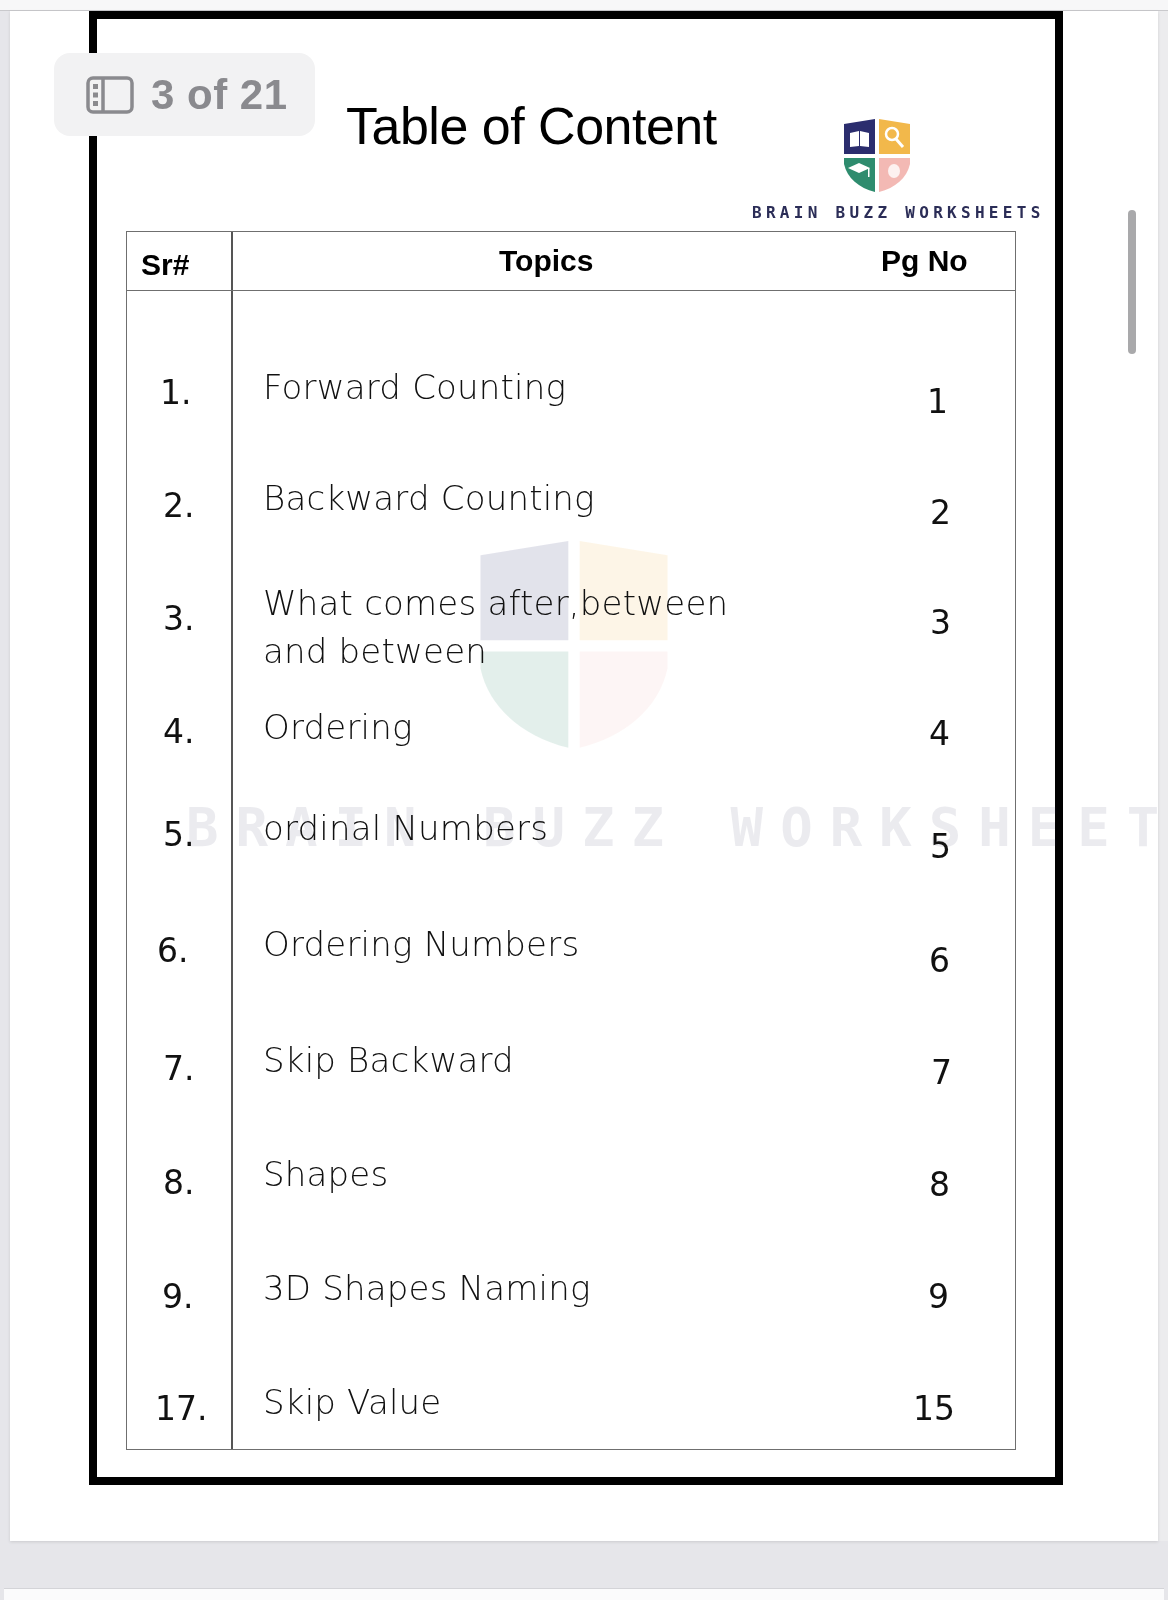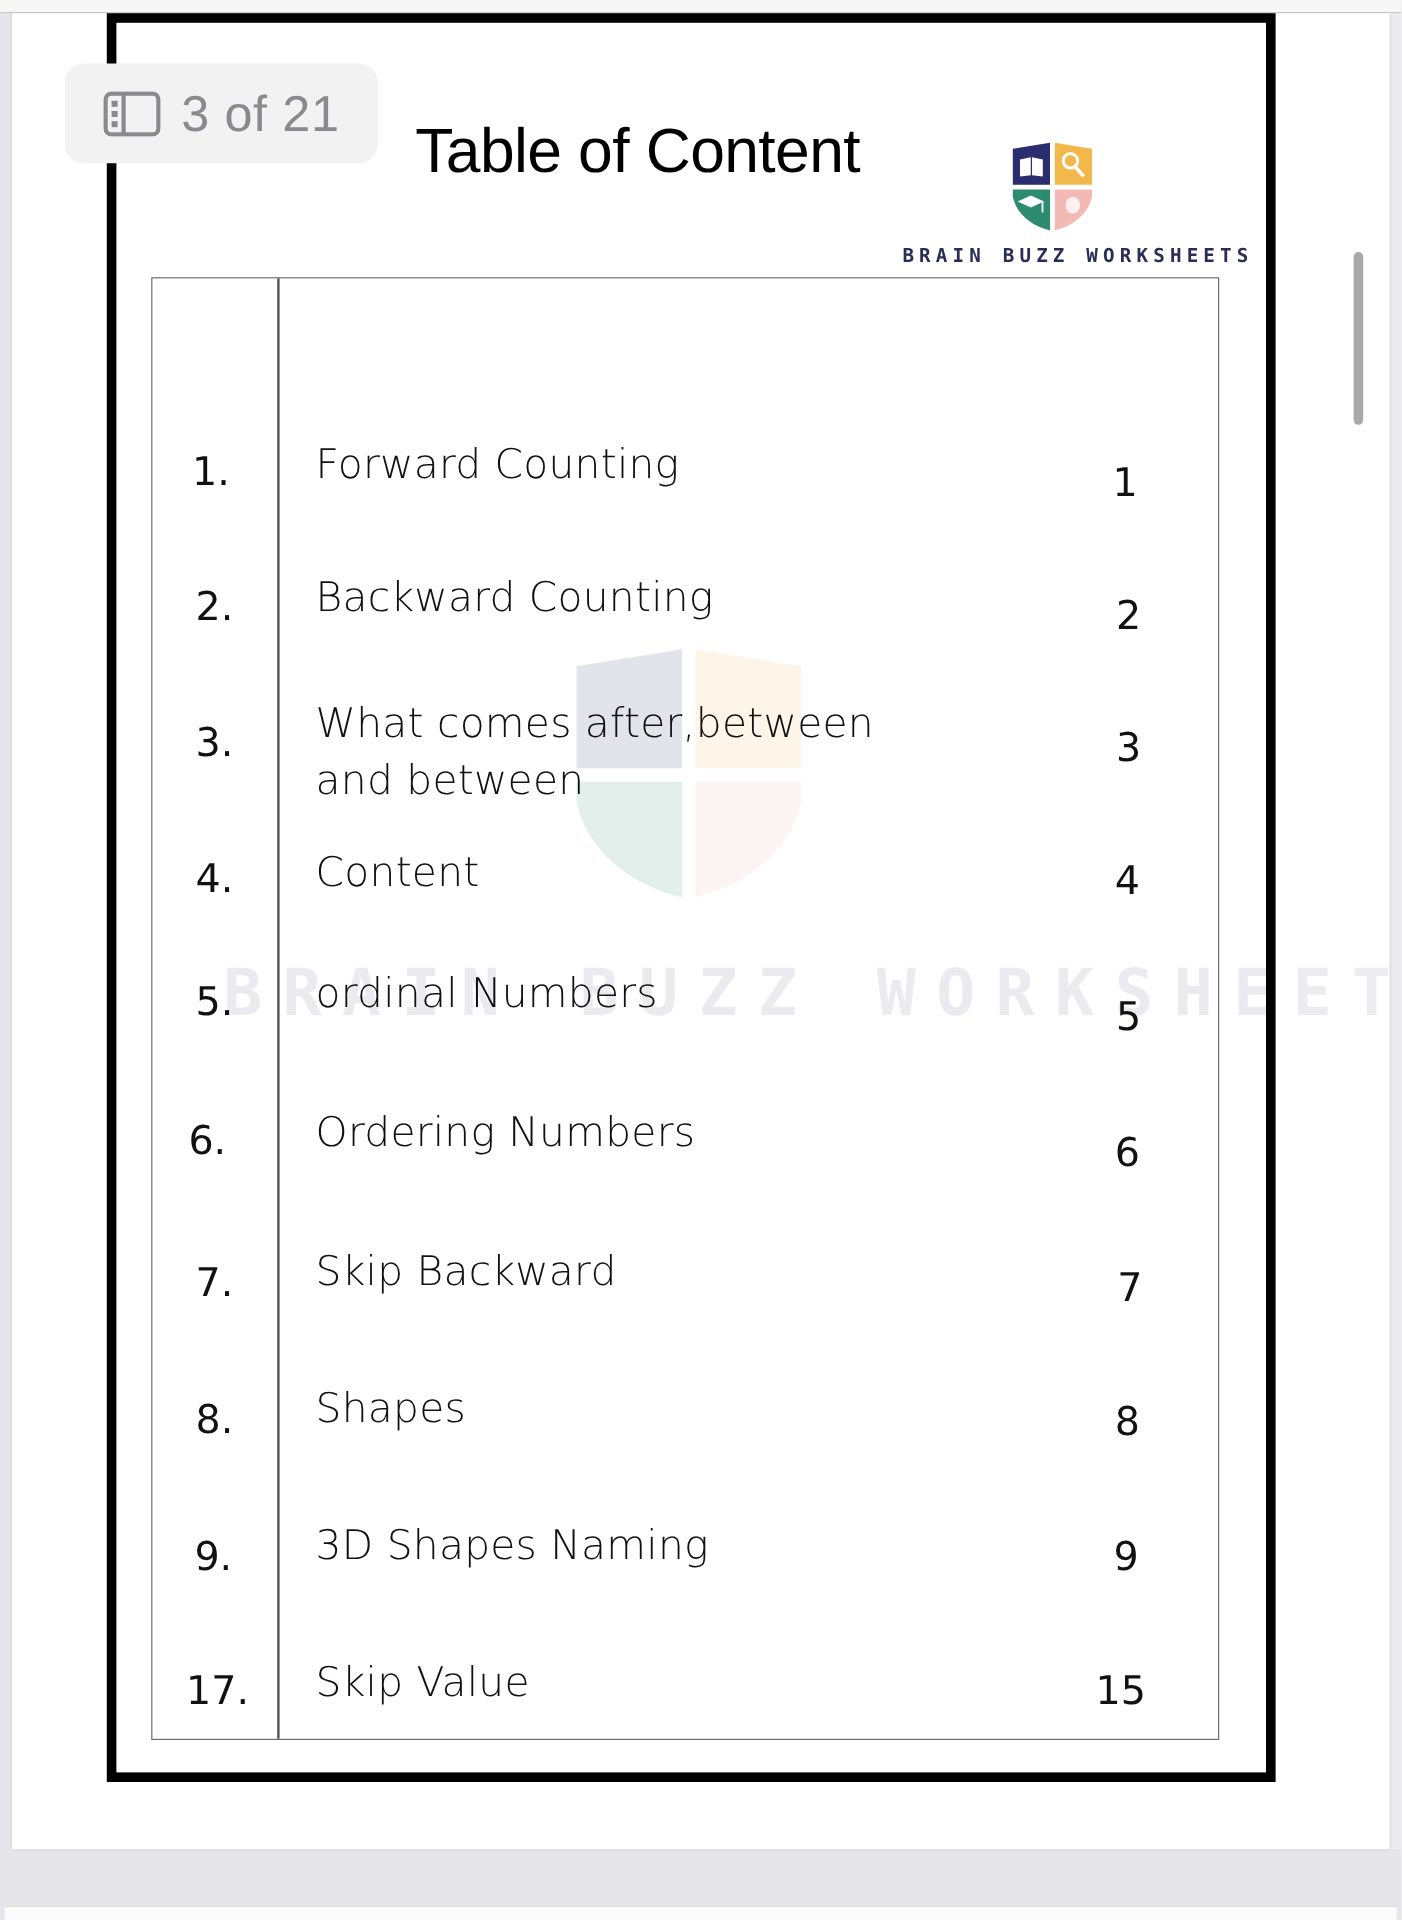--- a/index.html
+++ b/index.html
@@ -48,21 +48,21 @@
   }
   .wm-text {
     position:absolute; left:186px; top:796px; font-size:54px; font-weight:bold; letter-spacing:17px;
     color:#2b2d57; opacity:0.09; font-family:"DejaVu Sans Mono", monospace; white-space:nowrap;
   }
   .page-indicator {
     position:absolute; left:54px; top:53px; width:261px; height:83px; border-radius:16px;
     background:#f2f2f3; display:flex; align-items:center;
   }
   .pi-icon { margin-left:32px; width:48px; height:38px; }
-  .pi-text { margin-left:17px; font-size:42px; color:#8a8a8e; letter-spacing:0.5px; }
+  .pi-text { margin-left:17px; font-size:42px; color:#8a8a8e; letter-spacing:0.5px;font-weight:bold; }
   .scrollbar { position:absolute; left:1128px; top:210px; width:8px; height:144px; border-radius:4px; background:#a9a9ab; }
   .scroll-track { position:absolute; left:1158px; top:11px; width:10px; height:1530px; background:#ececee; }
 </style>
 </head>
 <body>
 
 <div class="viewer-top"></div>
 <div class="scroll-track"></div>
 
 <div class="page-card"></div>
@@ -90,39 +90,44 @@
   <path d="M3 8 L34 3 L34 38 L3 38 Z" fill="#2b2d6e"></path>
   <path d="M38 3 L69 8 L69 38 L38 38 Z" fill="#f2b84b"></path>
   <path d="M3 42 L34 42 L34 76 C18 72 6 62 3 48 Z" fill="#2e8c6e"></path>
   <path d="M38 42 L69 42 L69 48 C66 62 54 72 38 76 Z" fill="#f3b9b4"></path>
 </svg>
 
 <div class="wm-text">BRAIN BUZZ WORKSHEETS</div>
 
 <div class="toc-table">
   <div class="col-divider"></div>
+  <div class="header-row">
+    <div class="th sr">Sr#</div>
+    <div class="th topics">Topics</div>
+    <div class="th pg">Pg No</div>
+  </div>
 
   <div class="row" style="top:132px">
     <span class="sr-num" style="left:33px;top:9px">1.</span>
     <span class="topic" style="top:0">Forward Counting</span>
     <span class="pgn" style="left:800px;top:18px">1</span>
   </div>
   <div class="row" style="top:243px">
     <span class="sr-num" style="left:36px;top:11px">2.</span>
     <span class="topic" style="top:0">Backward Counting</span>
     <span class="pgn" style="left:803px;top:18px">2</span>
   </div>
   <div class="row" style="top:347px">
     <span class="sr-num" style="left:36px;top:20px">3.</span>
     <span class="topic" style="top:0;width:500px;line-height:48px">What comes after,between and between</span>
     <span class="pgn" style="left:803px;top:24px">3</span>
   </div>
   <div class="row" style="top:472px">
     <span class="sr-num" style="left:36px;top:8px">4.</span>
-    <span class="topic" style="top:0">Content</span>
+    <span class="topic" style="top:0">Ordering</span>
     <span class="pgn" style="left:802px;top:10px">4</span>
   </div>
   <div class="row" style="top:573px">
     <span class="sr-num" style="left:36px;top:10px">5.</span>
     <span class="topic" style="top:0">ordinal Numbers</span>
     <span class="pgn" style="left:803px;top:22px">5</span>
   </div>
   <div class="row" style="top:689px">
     <span class="sr-num" style="left:30px;top:10px">6.</span>
     <span class="topic" style="top:0">Ordering Numbers</span>

